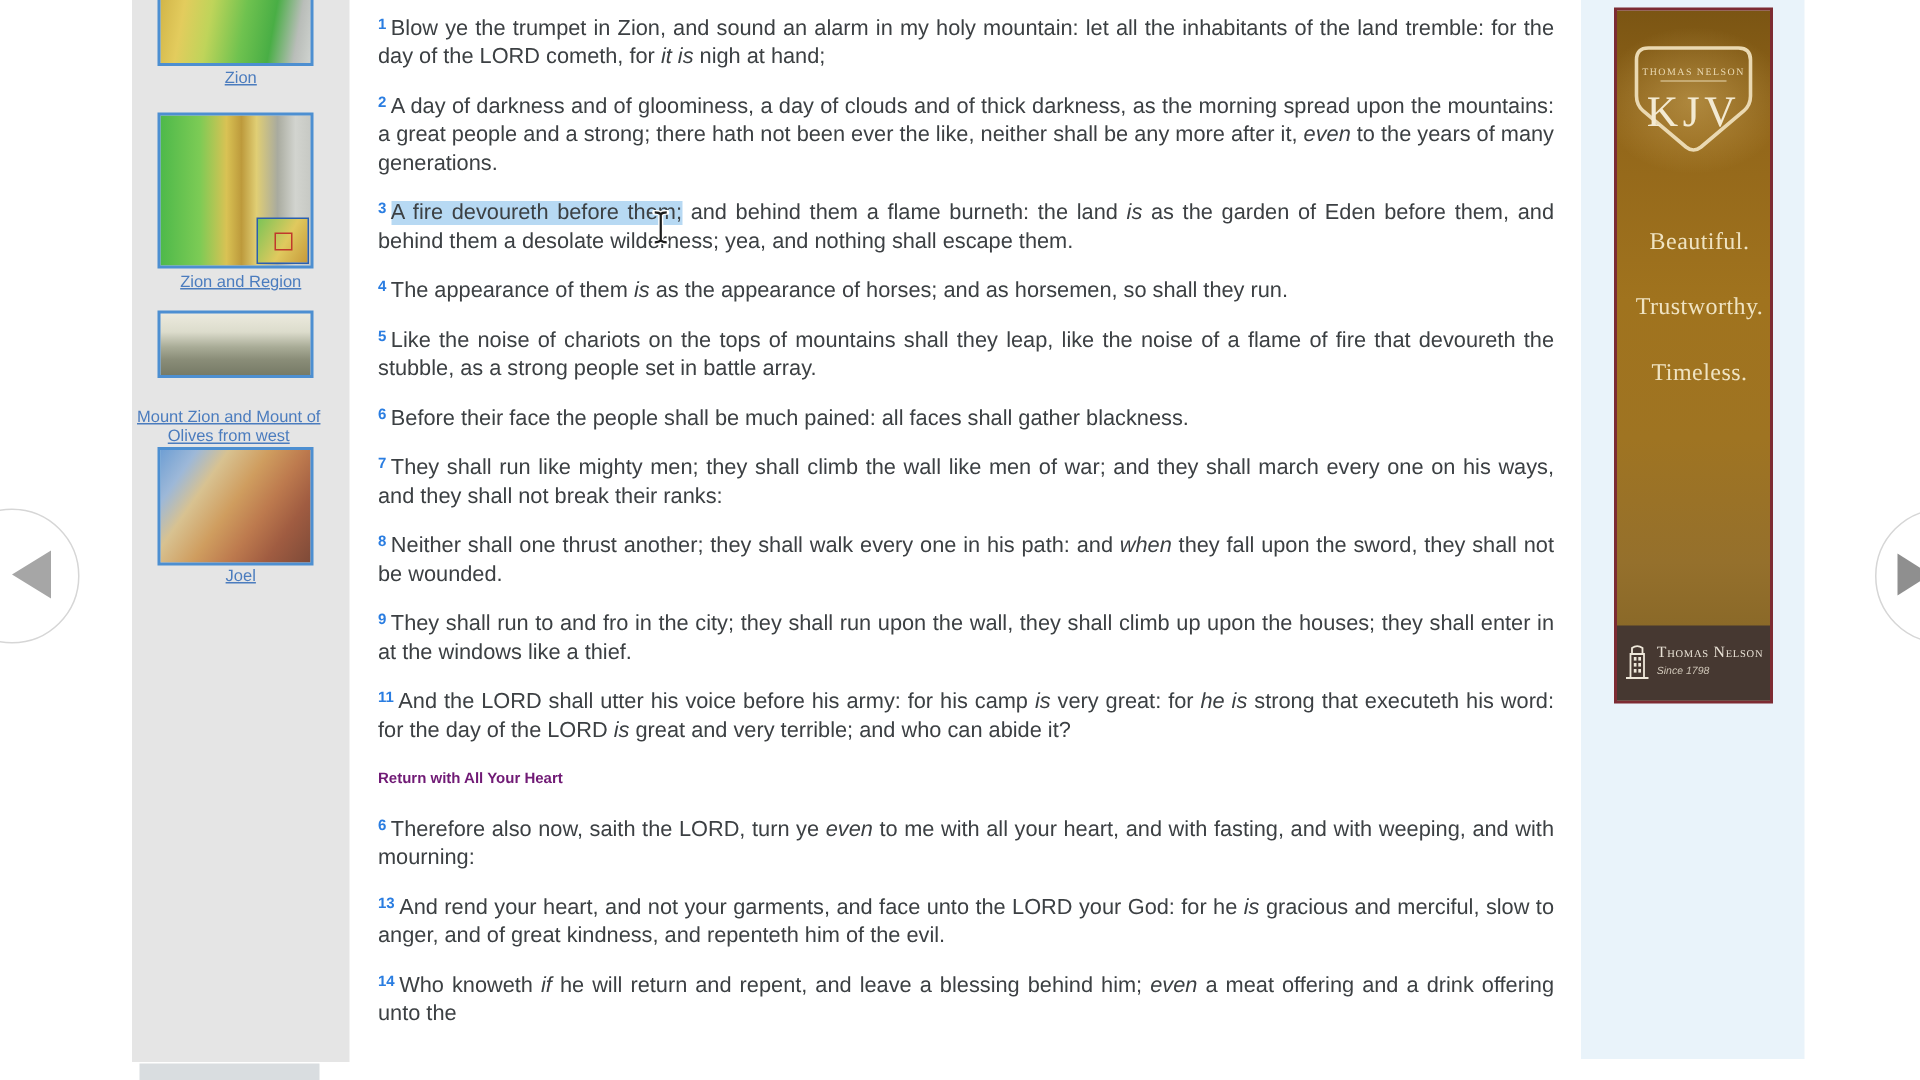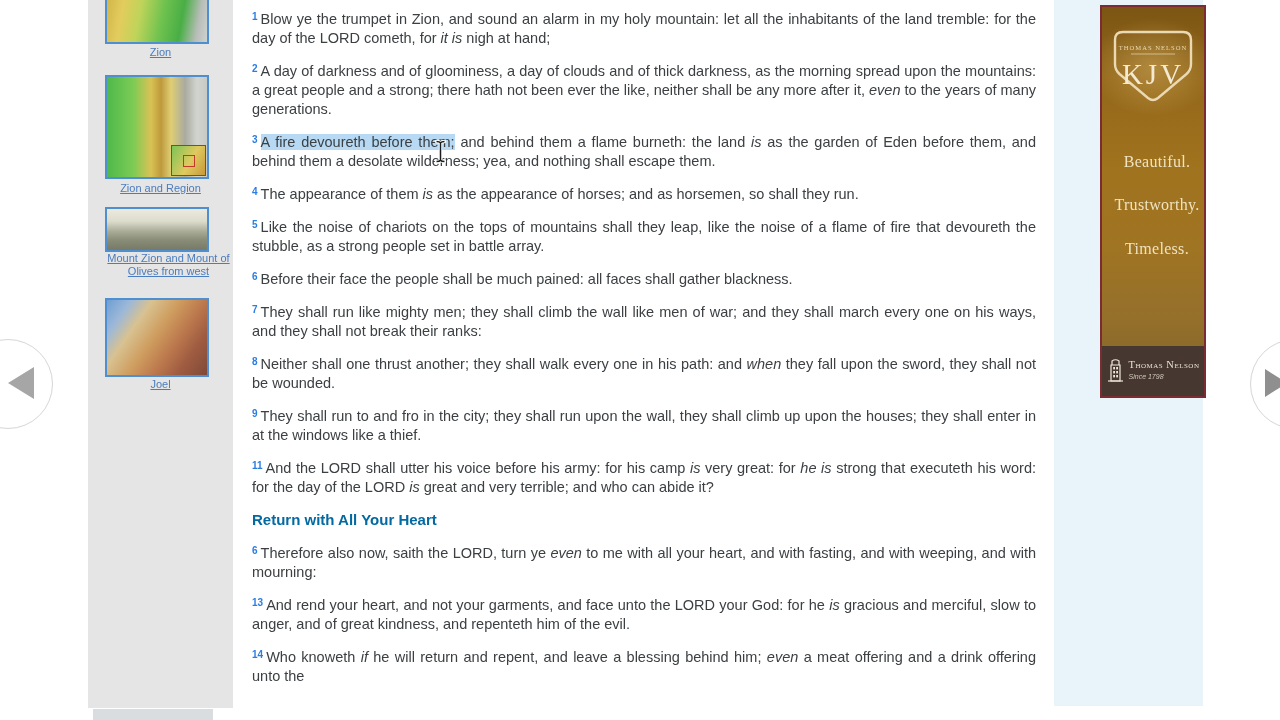--- a/index.html
+++ b/index.html
@@ -10,33 +10,33 @@
   
   .sidebar{position:absolute;left:88px;top:0;width:145px;height:708px;background:#e5e5e5;overflow:hidden;}
   .thumb{position:absolute;left:17px;width:104px;border:2px solid #4d8fd1;box-sizing:border-box;cursor:pointer;}
   .art-zion{top:-54px;height:98px;background:linear-gradient(100deg,#c8a93e 0%,#e3cc5d 22%,#bfd45a 38%,#6fc24f 58%,#49ae45 75%,#b9bdb9 90%,#cfd3cf 100%);}
   .art-region{top:75px;height:104px;background:linear-gradient(90deg,#4eb94a 0%,#7ccb55 26%,#d9c254 44%,#bd9a3c 54%,#e0ce74 64%,#a9ab9f 78%,#d2d4cf 90%,#c7c9c4 100%);}
   .art-region .inset{position:absolute;right:1px;bottom:1px;width:33px;height:29px;border:1px solid #2a5fae;background:linear-gradient(120deg,#7cc457 0%,#e0c95e 55%,#c79a3a 100%);}
   .art-region .inset .redbox{position:absolute;left:11px;top:9px;width:10px;height:10px;border:1px solid #c0392b;}
   .art-mount{top:207px;height:45px;background:linear-gradient(180deg,#eceade 0%,#dcdccc 30%,#a8ab96 55%,#8a8d78 75%,#767a66 100%);}
   .art-joel{top:298px;height:79px;background:linear-gradient(125deg,#6f9fd4 0%,#9db8d8 16%,#d8c291 30%,#cf9d5f 48%,#bd7a4e 64%,#a05c41 80%,#7e4a38 100%);}
   .cap{position:absolute;left:0;width:145px;text-align:center;font-size:11px;line-height:13px;color:#4b7cbe;text-decoration:underline;cursor:pointer;}
-  .cap1{top:46px}.cap2{top:182px}.cap3{top:252px;padding:0 16px;width:129px;}.cap4{top:378px}
+  .cap1{top:46px}.cap2{top:182px}.cap3{top:272px;padding:0 0;width:129px;}.cap4{top:378px}
   .next-thumb{position:absolute;left:93px;top:709px;width:120px;height:11px;background:#d9dde0;}
   
   .content{position:absolute;left:252px;top:10px;width:784px;color:#3c4043;font-size:14.5px;line-height:19px;}
   .verse{margin:0 0 14px;text-align:justify;}
   .verse sup{font-size:10px;color:#2a7de1;font-weight:bold;line-height:0;vertical-align:4px;margin-right:3px;}
   .it{font-style:italic;}
   .hl{background:#b7d9f3;}
-  h3.section{font-size:15px;font-weight:bold;color:#0369a1;margin:0 0 16px;line-height:17px;font-family:"Liberation Sans",sans-serif;}
+  h3.section{font-size:10px;font-weight:bold;color:#701a75;margin:0 0 16px;line-height:17px;font-family:"Liberation Sans",sans-serif;}
   
   .rgutter{position:absolute;left:1054px;top:0;width:149px;height:706px;background:#e9f3fa;}
-  .ad{position:absolute;left:1076px;top:5px;width:106px;height:393px;box-sizing:border-box;border:2px solid #7d2b32;cursor:pointer;
-      background:linear-gradient(180deg,#7b5513 0%,#93671a 18%,#a0731e 42%,#9f7422 62%,#95702c 80%,#7e6124 100%);margin-left:24px;}
+  .ad{position:absolute;left:1076px;top:5px;width:106px;height:464px;box-sizing:border-box;border:2px solid #7d2b32;cursor:pointer;
+      background:linear-gradient(180deg,#7b5513 0%,#93671a 18%,#a0731e 42%,#9f7422 62%,#95702c 80%,#7e6124 100%);}
   .ad .glow{position:absolute;left:0;top:0;right:0;bottom:0;background:radial-gradient(ellipse 90px 70px at 50% 60px, rgba(255,224,150,.30), rgba(255,224,150,0) 70%);}
   .badge{position:absolute;left:50%;transform:translateX(-50%);top:22px;}
   .tagline{position:absolute;left:4px;width:100%;text-align:center;font-family:"Liberation Serif",serif;font-size:16px;color:#efe3c2;letter-spacing:.3px;}
   .t1{top:146px}.t2{top:189px}.t3{top:233px}
   .ad-footer{position:absolute;left:0;right:0;bottom:0;height:50px;background:#463831;display:flex;align-items:center;justify-content:center;gap:5px;}
   .tn-text{display:flex;flex-direction:column;line-height:10px;}
   .tn-name{font-family:"Liberation Serif",serif;font-variant:small-caps;font-size:10.5px;color:#e9e2d6;letter-spacing:.5px;}
   .tn-since{font-family:Liberation Sans, sans-serif;font-style:italic;font-size:7px;color:#cfc6b8;margin-top:2px;}
   
   .navbtn{position:absolute;width:88px;height:88px;border-radius:50%;background:#fff;border:1px solid #d6d6d6;cursor:pointer;}

